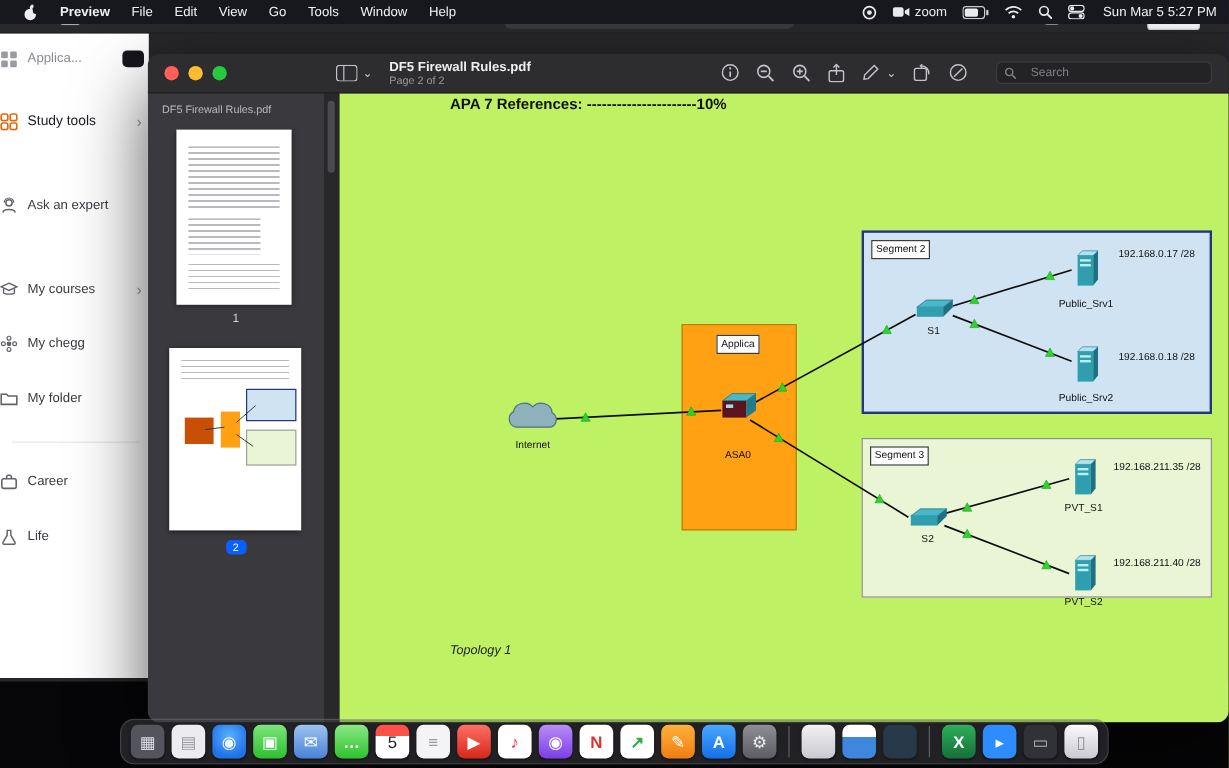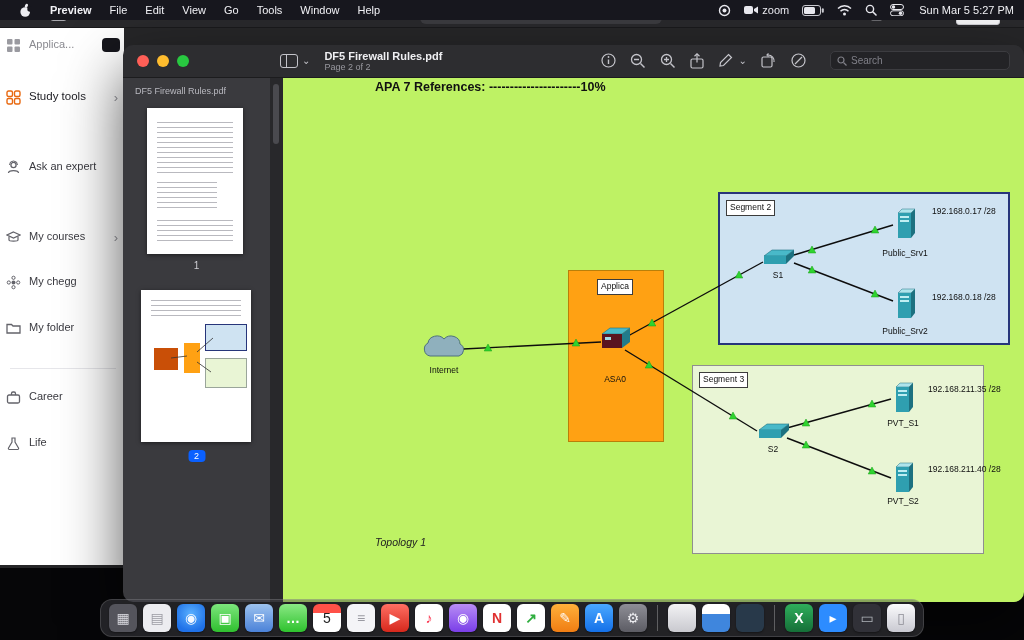--- a/index.html
+++ b/index.html
@@ -23,39 +23,39 @@
   .saf-nav{position:absolute;left:50px;top:5px;display:flex;align-items:center;gap:12px;color:#a9a9ae;font-size:14px}
   .saf-shield{position:absolute;left:262px;top:6px}
   .url-pill{position:absolute;left:420px;top:4px;width:242px;height:20px;background:#3b3b3f;border-radius:6px;display:flex;align-items:center;justify-content:center;gap:5px;color:#ebebee;font-size:11px}
   .url-refresh{position:absolute;right:6px;top:3px}
   .saf-right{position:absolute;right:86px;top:5px;display:flex;align-items:center;gap:16px;color:#a9a9ae}
   .shot-thumb{position:absolute;right:24px;top:3px;width:44px;height:22px;background:#f4f4f6;border-radius:3px;border:1px solid #cfcfd4;overflow:hidden}
   .shot-thumb i{display:block;height:4px;margin:3px 4px;background:#c4c4ca;border-radius:1px}
 
   
   .chegg{position:absolute;left:0;top:28px;width:124px;height:537px;background:#fff}
-  .chegg .row{position:absolute;left:0;right:0;height:22px;display:flex;align-items:flex-start;gap:8px;padding-left:6px;font-size:11px;color:#3a3a40}
+  .chegg .row{position:absolute;left:0;right:0;height:22px;display:flex;align-items:center;gap:8px;padding-left:0;font-size:11px;color:#3a3a40}
   .chegg .row.faded{color:#8a8a90}
   .chegg .row.strong{font-weight:400;font-size:11.5px;color:#1c1c22}
   .chegg .chev{margin-left:auto;padding-right:6px;color:#9a9aa0;font-size:13px}
   .chegg .divider{position:absolute;left:10px;right:8px;height:1px;background:#e6e6ea}
   .badge-dark{position:absolute;right:4px;width:18px;height:14px;background:#16161c;border-radius:4px}
   .cic{width:15px;height:15px;flex:0 0 15px}
 
   
   .preview{position:absolute;left:123px;top:45px;width:901px;height:557px;border-radius:10px;overflow:hidden;box-shadow:0 25px 60px rgba(0,0,0,.65);z-index:10}
   .pv-toolbar{position:relative;height:33px;background:#2d2d30;border-bottom:1px solid #1c1c1e;display:flex;align-items:center}
   .pv-lights{width:147px;flex:0 0 147px;display:flex;gap:8px;padding-left:14px}
   .pv-lights .tl{width:12px;height:12px;border-radius:50%}
   .pv-main-tools{flex:1;display:flex;align-items:center;gap:10px;padding:0 10px}
   .pv-titleblock{display:flex;flex-direction:column;margin-left:4px;line-height:1.15}
   .pv-title{font-size:11px;font-weight:700;color:#efeff2}
   .pv-sub{font-size:9px;color:#98989f}
   .pv-iconrow{margin-left:auto;display:flex;align-items:center;gap:14px;color:#c3c3c9}
-  .pv-search{width:180px;height:19px;background:#232326;border:1px solid #3c3c40;border-radius:5px;display:flex;align-items:center;gap:4px;padding:0 6px;margin-left:14px;margin-right:4px}
+  .pv-search{width:180px;height:19px;background:#232326;border:1px solid #3c3c40;border-radius:5px;display:flex;align-items:center;gap:12px;padding:0 6px;margin-left:14px;margin-right:4px}
   .pv-search input{flex:1;background:transparent;border:0;outline:0;color:#cfcfd4;font-size:10px;font-family:"Liberation Sans",sans-serif}
   .pv-search input::placeholder{color:#808088}
   .pv-body{position:absolute;top:33px;left:0;right:0;bottom:0;display:flex}
   .pv-sidebar{width:147px;flex:0 0 147px;background:#3a3a3e;position:relative}
   .pv-doc-title{position:absolute;left:12px;top:8px;font-size:9px;color:#b9b9c0;white-space:nowrap}
   .thumb{position:absolute;background:#fff;box-shadow:0 1px 4px rgba(0,0,0,.5)}
   .thumb1{left:24px;top:30px;width:96px;height:146px}
   .thumb2{left:18px;top:212px;width:110px;height:152px}
   .t-stripes{position:absolute;left:10px;right:10px;background:repeating-linear-gradient(180deg,#b9b9bf 0 1px,transparent 1px 5px)}
   .pg-num{position:absolute;left:0;right:0;text-align:center;font-size:10px;color:#cfcfd4}
@@ -71,21 +71,21 @@
   .m-s2{left:64px;top:34px;width:42px;height:27px;background:#cfe3f2;border:1px solid #27357a}
   .m-s3{left:64px;top:68px;width:42px;height:30px;background:#e9f5d5;border:1px solid #9aa59a}
 
   
   .pdf-heading{position:absolute;left:92px;top:2px;font-size:12.5px;font-weight:700;color:#111}
   .pdf-caption{position:absolute;left:92px;top:458px;font-size:10.5px;font-style:italic;color:#222}
   .segbox{position:absolute;z-index:1}
   .seg1{left:92px;top:210px;width:141px;height:132px;background:#c94f07;border:1px solid #7a2f05}
   .devbox{left:285px;top:192px;width:96px;height:172px;background:#ffa113;border:1px solid #b97f09}
   .seg2{left:435px;top:114px;width:292px;height:153px;background:#cfe3f2;border:2px solid #27357a}
-  .seg3{left:409px;top:287px;width:292px;height:189px;background:#e9f5d5;border:1px solid #8f8f8f}
+  .seg3{left:435px;top:287px;width:292px;height:133px;background:#e9f5d5;border:1px solid #8f8f8f}
   .seg-label{position:absolute;background:#fff;border:1px solid #3c3c3c;font-size:8.5px;padding:0 3px;line-height:1.6;color:#111;white-space:nowrap}
   .net-lines{position:absolute;inset:0;z-index:5;pointer-events:none}
   .node{position:absolute;z-index:10}
   .node-label{position:absolute;z-index:10;font-size:8.5px;color:#101010;text-align:center;white-space:nowrap}
   .ip-label{position:absolute;z-index:10;font-size:8.5px;color:#101010;white-space:nowrap}
 
   
   .dock{position:absolute;left:50%;transform:translateX(-50%);bottom:3px;height:38px;background:rgba(70,70,78,.45);border:1px solid rgba(255,255,255,.14);border-radius:12px;display:flex;align-items:center;z-index:60;padding:0 8px}
   .dock-icons{display:flex;align-items:center;gap:6px}
   .dock-icon{width:28px;height:28px;border-radius:6px;display:flex;align-items:center;justify-content:center;font-size:14px;box-shadow:0 1px 2px rgba(0,0,0,.4)}

